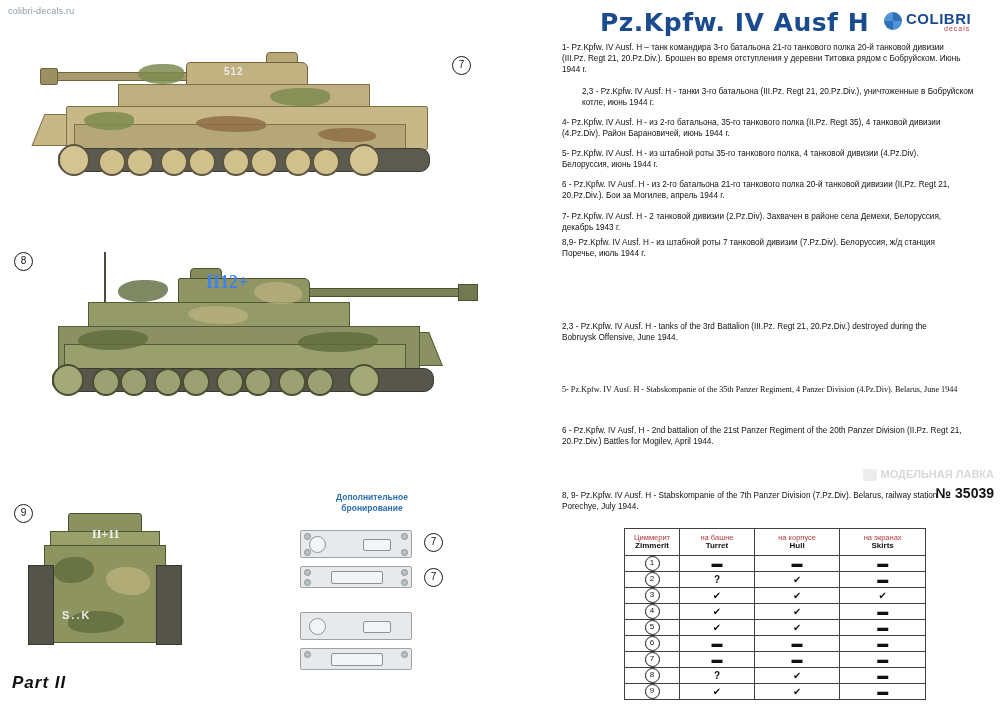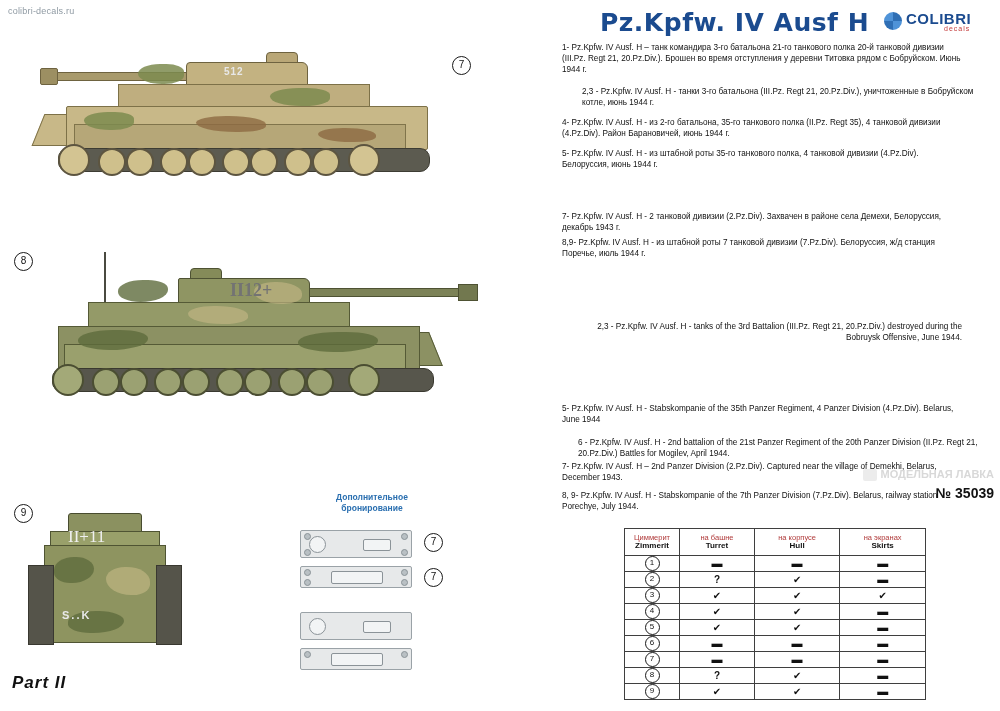--- a/index.html
+++ b/index.html
@@ -54,32 +54,32 @@
   .t2 .cupola{position:absolute;left:172px;top:28px;width:30px;height:12px;background:#858b59;border:1px solid #4e5233;border-radius:4px 4px 0 0;}
   .t2 .barrel{position:absolute;left:288px;top:48px;width:160px;height:7px;background:#7c8257;border:1px solid #4e5233;}
   .t2 .muzzle{position:absolute;left:440px;top:44px;width:18px;height:15px;background:#72784f;border:1px solid #4e5233;}
   .t2 .antenna{position:absolute;left:86px;top:12px;width:2px;height:54px;background:#4a4a40;}
   .t2 .skirt{position:absolute;left:46px;top:104px;width:340px;height:30px;background:#9aa06d;border:1px solid #555a36;}
   .t2 .track{position:absolute;left:34px;top:128px;width:380px;height:22px;background:#57564c;border:1px solid #3a3930;border-radius:10px;}
   .t2 .wheel{position:absolute;top:128px;width:24px;height:24px;border-radius:50%;background:#9ba172;border:2px solid #4b4e32;}
   .t2 .drive{position:absolute;top:124px;width:28px;height:28px;border-radius:50%;background:#a3a978;border:2px solid #4b4e32;}
   .t2 .darkblob{position:absolute;background:#5e6b3c;border-radius:50% 40% 55% 45%;opacity:.8;}
   .t2 .tanblob{position:absolute;background:#c2b684;border-radius:45% 55% 40% 60%;opacity:.65;}
-  .t2 .turret-mark{position:absolute;left:188px;top:40px;font-size:18px;color:#737373;font-weight:bold;font-family:"Liberation Serif",serif;letter-spacing:0px;margin-left:24px;}
+  .t2 .turret-mark{position:absolute;left:188px;top:32px;font-size:18px;color:#3b82f6;font-weight:bold;font-family:"Liberation Serif",serif;letter-spacing:0px;}
 
   
   .t3{left:20px;top:505px;width:170px;height:165px;}
   .t3 .body{position:absolute;left:24px;top:40px;width:120px;height:96px;background:#8e9460;border:1px solid #4f5433;}
   .t3 .upper{position:absolute;left:30px;top:26px;width:108px;height:22px;background:#99a06a;border:1px solid #4f5433;}
   .t3 .turret{position:absolute;left:48px;top:8px;width:72px;height:26px;background:#8b9160;border:1px solid #484c2f;border-radius:3px;}
   .t3 .track-l{position:absolute;left:8px;top:60px;width:24px;height:78px;background:#55544a;border:1px solid #393830;}
   .t3 .track-r{position:absolute;left:136px;top:60px;width:24px;height:78px;background:#55544a;border:1px solid #393830;}
   .t3 .blob{position:absolute;background:#5f6c3d;border-radius:50% 45% 55% 40%;opacity:.8;}
   .t3 .tanb{position:absolute;background:#c6ba87;border-radius:45% 55% 40% 60%;opacity:.6;}
-  .t3 .mark{position:absolute;left:48px;top:22px;font-size:17px;color:#f0f0f0;font-weight:normal;font-family:"Liberation Serif",serif;}
+  .t3 .mark{position:absolute;left:72px;top:22px;font-size:12px;color:#f0f0f0;font-weight:bold;font-family:"Liberation Serif",serif;}
   .t3 .glacis-txt{position:absolute;left:42px;top:104px;font-size:11px;color:#e9e9e9;font-weight:bold;letter-spacing:2px;}
 
   
   .armor-title{position:absolute;left:312px;top:492px;width:120px;text-align:center;font-size:8.5px;color:#2a6fb0;line-height:1.3;font-weight:bold;}
   .plate{position:absolute;background:#e7e9ea;border:1px solid #9aa2a7;border-radius:2px;}
   .plate .stud{position:absolute;width:5px;height:5px;border-radius:50%;background:#b9c0c4;border:1px solid #8b9398;}
   .plate .hatch{position:absolute;border:1px solid #8b9398;background:#f2f4f5;border-radius:2px;}
   .plate .circ{position:absolute;border-radius:50%;border:1px solid #8b9398;background:#f2f4f5;}
 
   
@@ -233,27 +233,27 @@
     <div class="logo">
       <div class="swirl"></div>
       <div class="name">COLIBRI</div>
       <div class="sub">decals</div>
     </div>
 
     <div class="para" style="left:6px;top:42px;">1- Pz.Kpfw. IV Ausf. H – танк командира 3-го батальона 21-го танкового полка 20-й танковой дивизии (III.Pz. Regt 21, 20.Pz.Div.). Брошен во время отступления у деревни Титовка рядом с Бобруйском. Июнь 1944 г.</div>
     <div class="para" style="left:6px;top:86px;margin-left:20px;">2,3 - Pz.Kpfw. IV Ausf. H - танки 3-го батальона (III.Pz. Regt 21, 20.Pz.Div.), уничтоженные в Бобруйском котле, июнь 1944 г.</div>
     <div class="para" style="left:6px;top:117px;">4- Pz.Kpfw. IV Ausf. H - из 2-го батальона, 35-го танкового полка (II.Pz. Regt 35), 4 танковой дивизии (4.Pz.Div). Район Барановичей, июнь 1944 г.</div>
     <div class="para" style="left:6px;top:148px;">5- Pz.Kpfw. IV Ausf. H - из штабной роты 35-го танкового полка, 4 танковой дивизии (4.Pz.Div). Белоруссия, июнь 1944 г.</div>
+    <div class="para" style="left:6px;top:179px;">6 - Pz.Kpfw. IV Ausf. H - из 2-го батальона 21-го танкового полка 20-й танковой дивизии (II.Pz. Regt 21, 20.Pz.Div.). Бои за Могилев, апрель 1944 г.</div>
     <div class="para" style="left:6px;top:211px;">7- Pz.Kpfw. IV Ausf. H - 2 танковой дивизии (2.Pz.Div). Захвачен в районе села Демехи, Белоруссия, декабрь 1943 г.</div>
     <div class="para" style="left:6px;top:237px;">8,9- Pz.Kpfw. IV Ausf. H - из штабной роты 7 танковой дивизии (7.Pz.Div). Белоруссия, ж/д станция Поречье, июль 1944 г.</div>
 
-    <div class="para" style="left:6px;top:321px;text-align:right;">2,3 - Pz.Kpfw. IV Ausf. H - tanks of the 3rd Battalion (III.Pz. Regt 21, 20.Pz.Div.) destroyed during the Bobruysk Offensive, June 1944.</div>
-    <div class="para" style="left:6px;top:403px;">5- Pz.Kpfw. IV Ausf. H - Stabskompanie of the 35th Panzer Regiment, 4 Panzer Division (4.Pz.Div). Belarus, June 1944</div>
-    <div class="para" style="left:22px;top:425px;margin-top:12px;">6 - Pz.Kpfw. IV Ausf. H - 2nd battalion of the 21st Panzer Regiment of the 20th Panzer Division (II.Pz. Regt 21, 20.Pz.Div.) Battles for Mogilev, April 1944.</div>
-    <div class="para" style="left:6px;top:461px;">7- Pz.Kpfw. IV Ausf. H – 2nd Panzer Division (2.Pz.Div). Captured near the village of Demekhi, Belarus, December 1943.</div>
+    <div class="para" style="left:6px;top:321px;">2,3 - Pz.Kpfw. IV Ausf. H - tanks of the 3rd Battalion (III.Pz. Regt 21, 20.Pz.Div.) destroyed during the Bobruysk Offensive, June 1944.</div>
+    <div class="para" style="left:6px;top:384px;font-family:Liberation Serif, serif;">5- Pz.Kpfw. IV Ausf. H - Stabskompanie of the 35th Panzer Regiment, 4 Panzer Division (4.Pz.Div). Belarus, June 1944</div>
+    <div class="para" style="left:6px;top:425px;">6 - Pz.Kpfw. IV Ausf. H - 2nd battalion of the 21st Panzer Regiment of the 20th Panzer Division (II.Pz. Regt 21, 20.Pz.Div.) Battles for Mogilev, April 1944.</div>
     <div class="para" style="left:6px;top:490px;">8, 9- Pz.Kpfw. IV Ausf. H - Stabskompanie of the 7th Panzer Division (7.Pz.Div). Belarus, railway station Porechye,  July 1944.</div>
 
     <table class="ztable">
       <thead>
         <tr>
           <th style="height:26px;">
             <span class="ru">Циммерит</span>
             <span class="en">Zimmerit</span>
           </th>
           <th>

